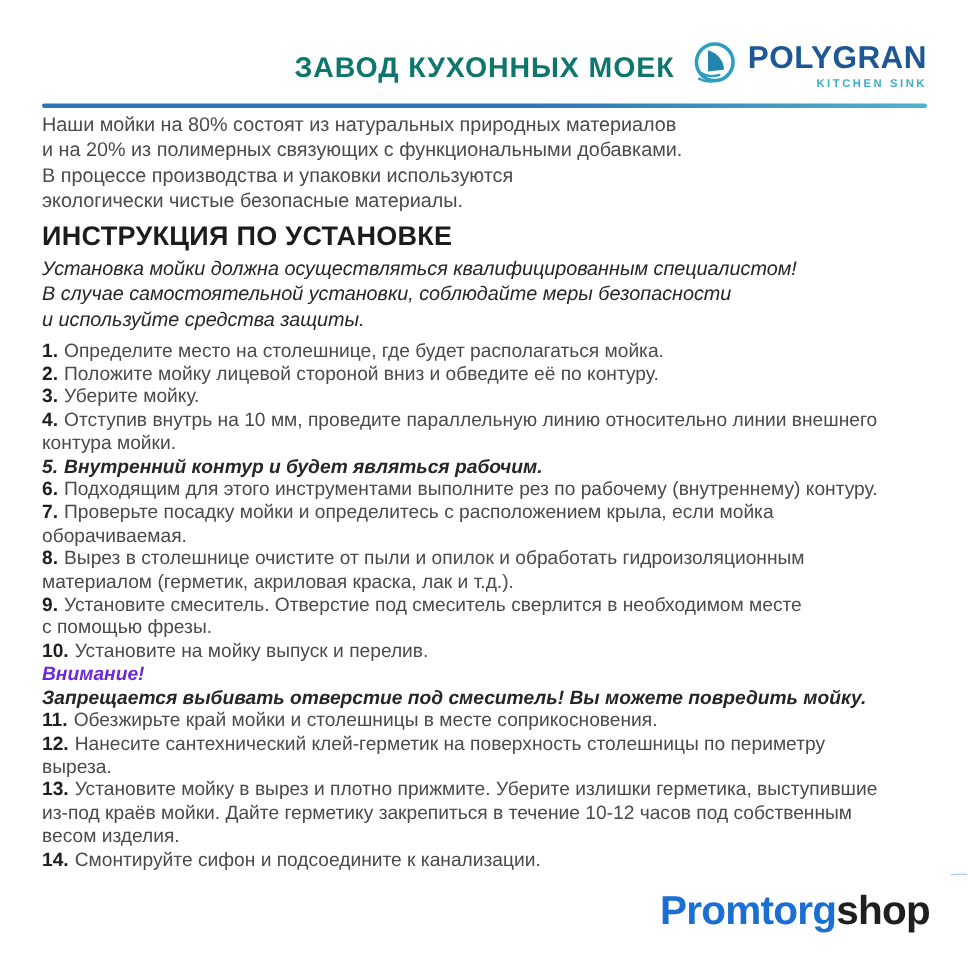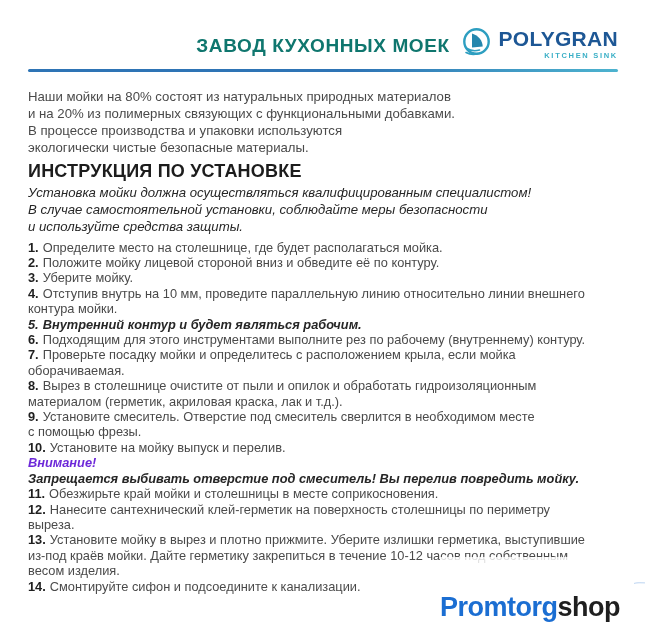--- a/index.html
+++ b/index.html
@@ -41,21 +41,21 @@
     border-radius: 2px;
   }
 
   
   .h1 {
     font-size: 18px; line-height: 19px; font-weight: bold;
     color: #1c1c1c; letter-spacing: 0.2px;
   }
   #general-title { margin-top: 12px; }
   .general-body {
-    margin-top: 16px;
+    margin-top: 2px;
     font-size: 13.2px; line-height: 17px; color: #4a4a4a;
     white-space: pre-line;
   }
   #instructions-title { margin-top: 6px; }
   .notice {
     margin-top: 3px;
     font-size: 13.2px; line-height: 17.2px;
     font-weight: normal; font-style: italic; color: #262626;
     white-space: pre-line;
   }
@@ -152,21 +152,21 @@
         <span class="num">9.</span><span class="txt">Установите смеситель. Отверстие под смеситель сверлится в необходимом месте
 с помощью фрезы.</span>
       </div>
       <div class="step">
         <span class="num">10.</span><span class="txt">Установите на мойку выпуск и перелив.</span>
       </div>
       <div class="step strong">
         <span class="txt">Внимание!</span>
       </div>
       <div class="step em">
-        <span class="txt">Запрещается выбивать отверстие под смеситель! Вы перелив повредить мойку.</span>
+        <span class="txt">Запрещается выбивать отверстие под смеситель! Вы можете повредить мойку.</span>
       </div>
       <div class="step">
         <span class="num">11.</span><span class="txt">Обезжирьте край мойки и столешницы в месте соприкосновения.</span>
       </div>
       <div class="step">
         <span class="num">12.</span><span class="txt">Нанесите сантехнический клей-герметик на поверхность столешницы по периметру
 выреза.</span>
       </div>
       <div class="step">
         <span class="num">13.</span><span class="txt">Установите мойку в вырез и плотно прижмите. Уберите излишки герметика, выступившие

